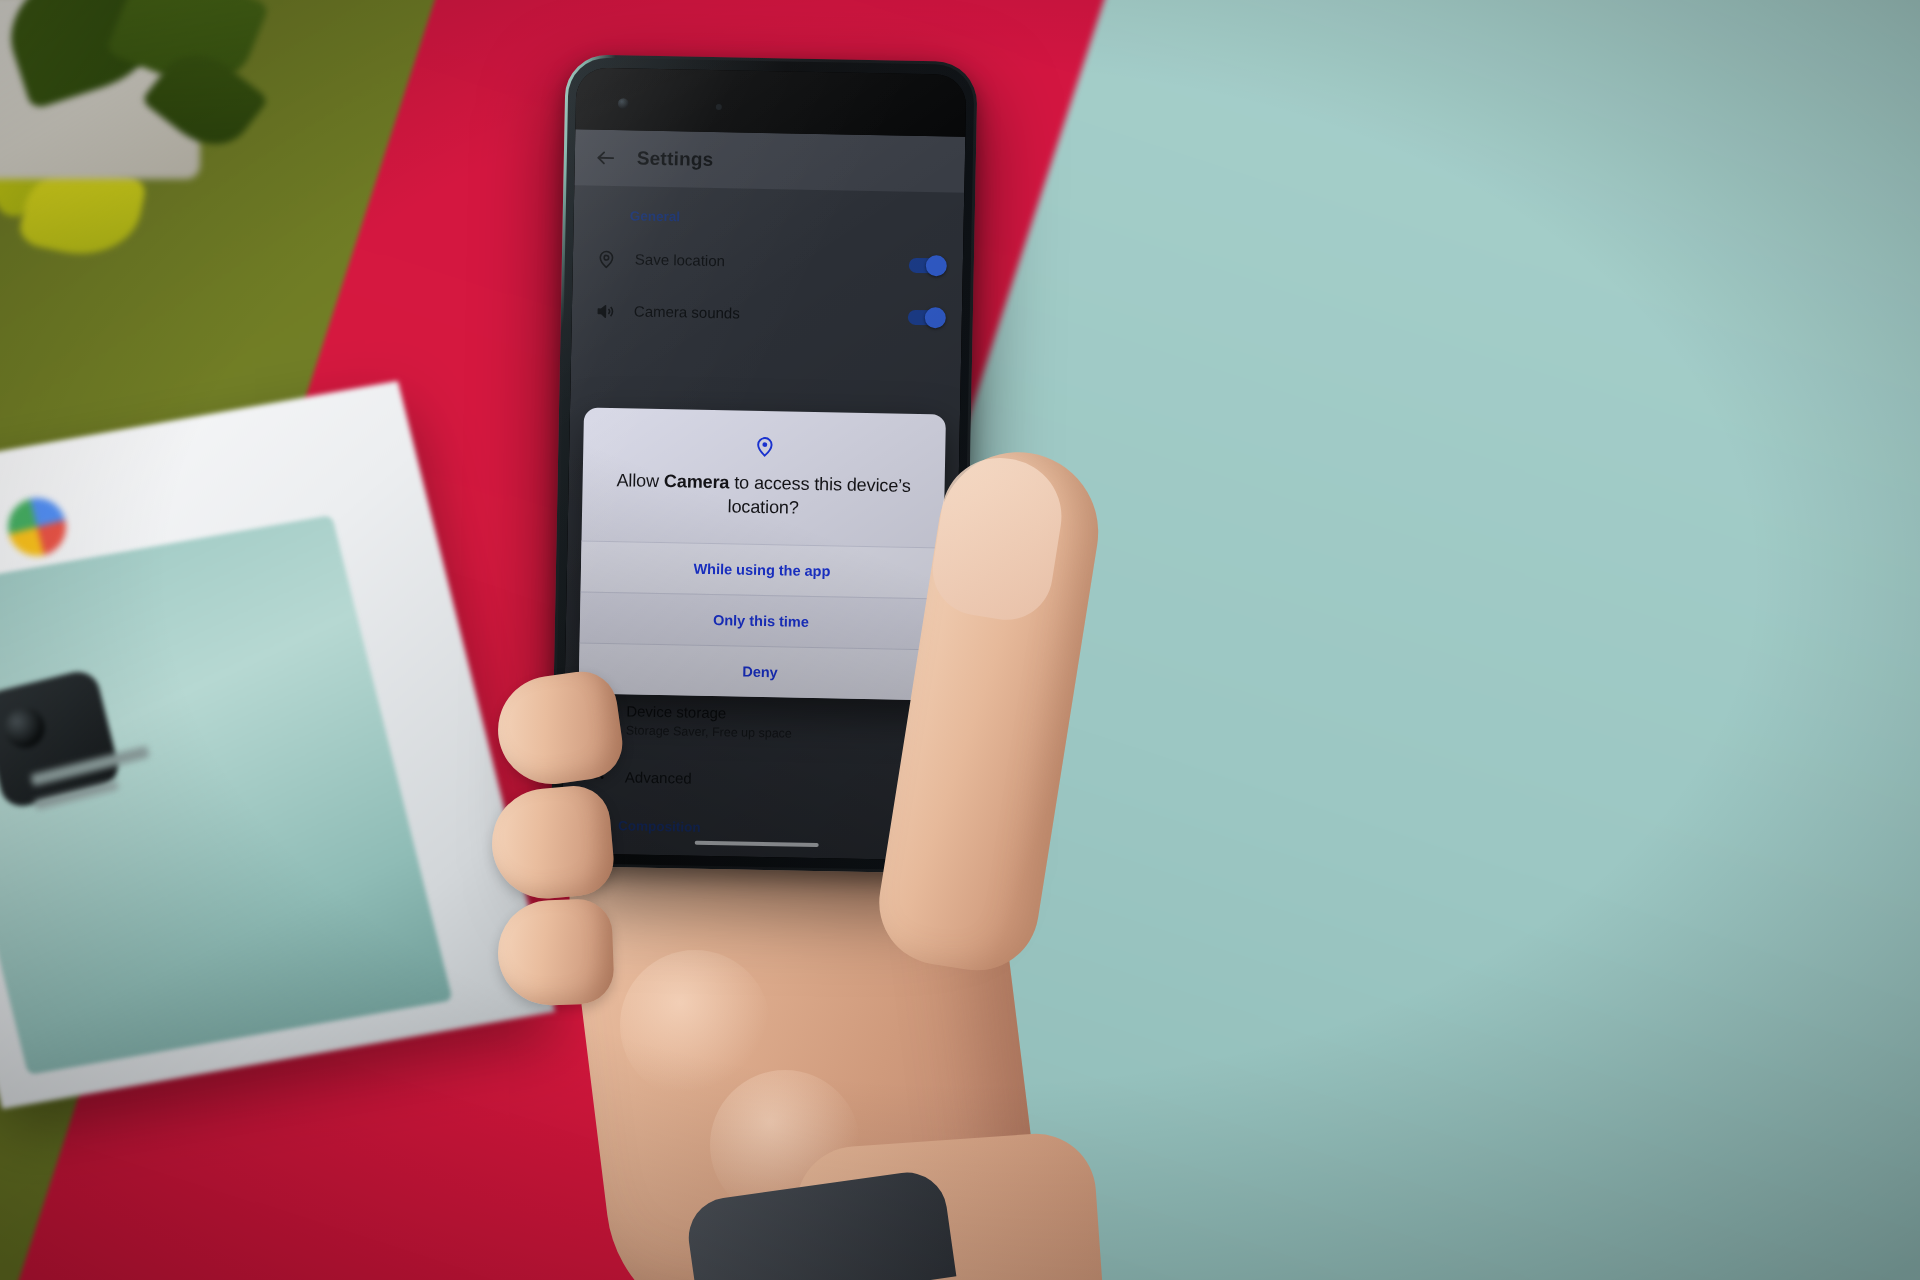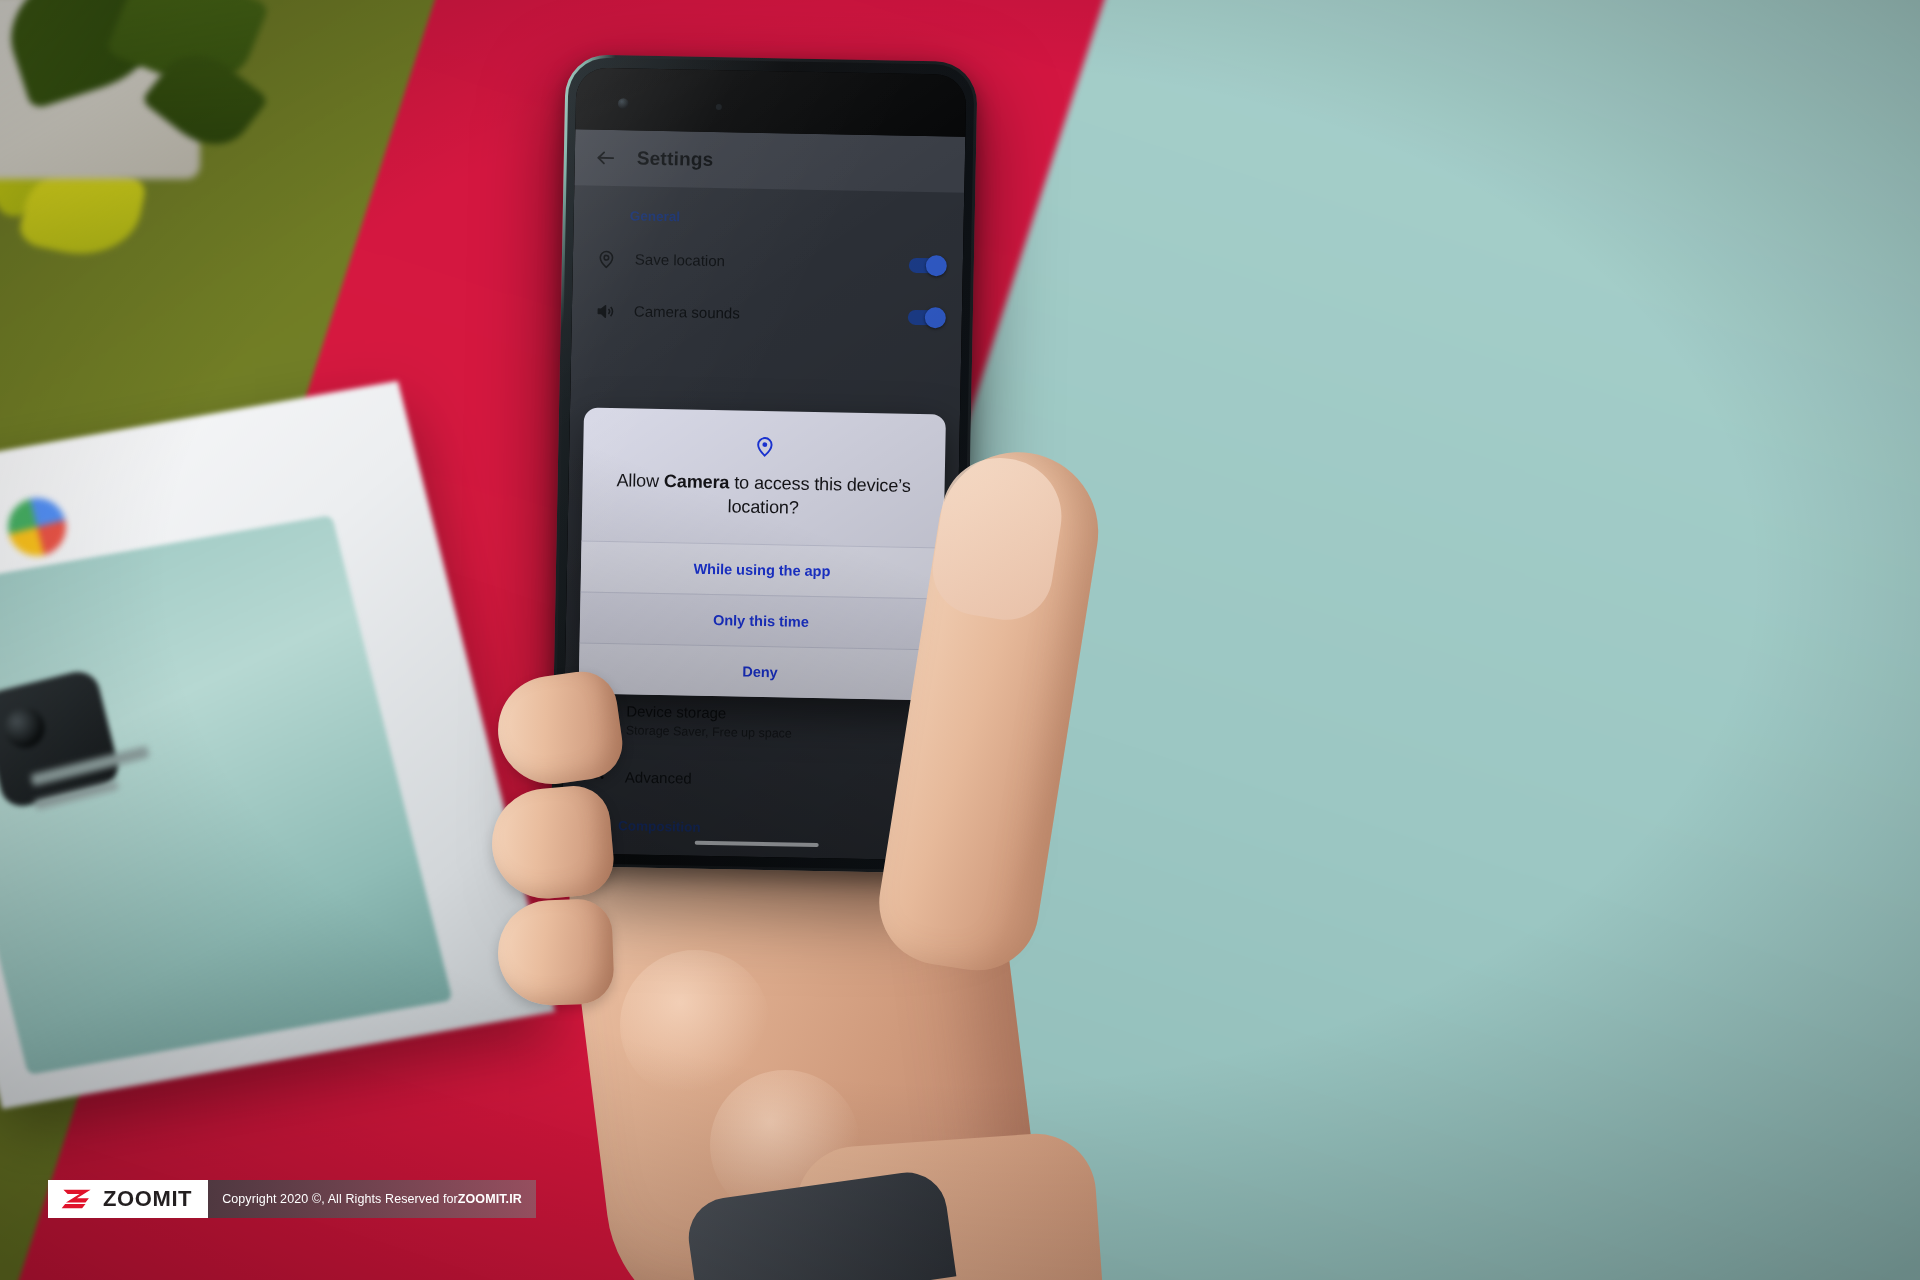--- a/index.html
+++ b/index.html
@@ -472,29 +472,14 @@
     <div class="finger f2"></div>
     <div class="finger f3"></div>
     <div class="thumb"></div>
     <div class="thumb-nail"></div>
   </div>
 
   <div class="sleeve"></div>
 
   <div class="vignette"></div>
 
-  <div id="watermark">
-    <div class="wm-logo">
-      <div class="wm-z">
-        <svg viewBox="0 0 40 30">
-          <path d="M4 4 H36 L20 14 H34 L30 19 H7 L23 9 H9 Z" fill="#e0132b"></path>
-          <path d="M6 21 H30 L26 26 H2 Z" fill="#e0132b"></path>
-        </svg>
-      </div>
-      <div class="wm-name">ZOOMIT</div>
-    </div>
-    <div class="wm-copy">
-      <span>Copyright 2020 ©, All Rights Reserved for </span>
-        <b>ZOOMIT.IR</b>
-    </div>
-  </div>
 
 </div>
 
 </body></html>

